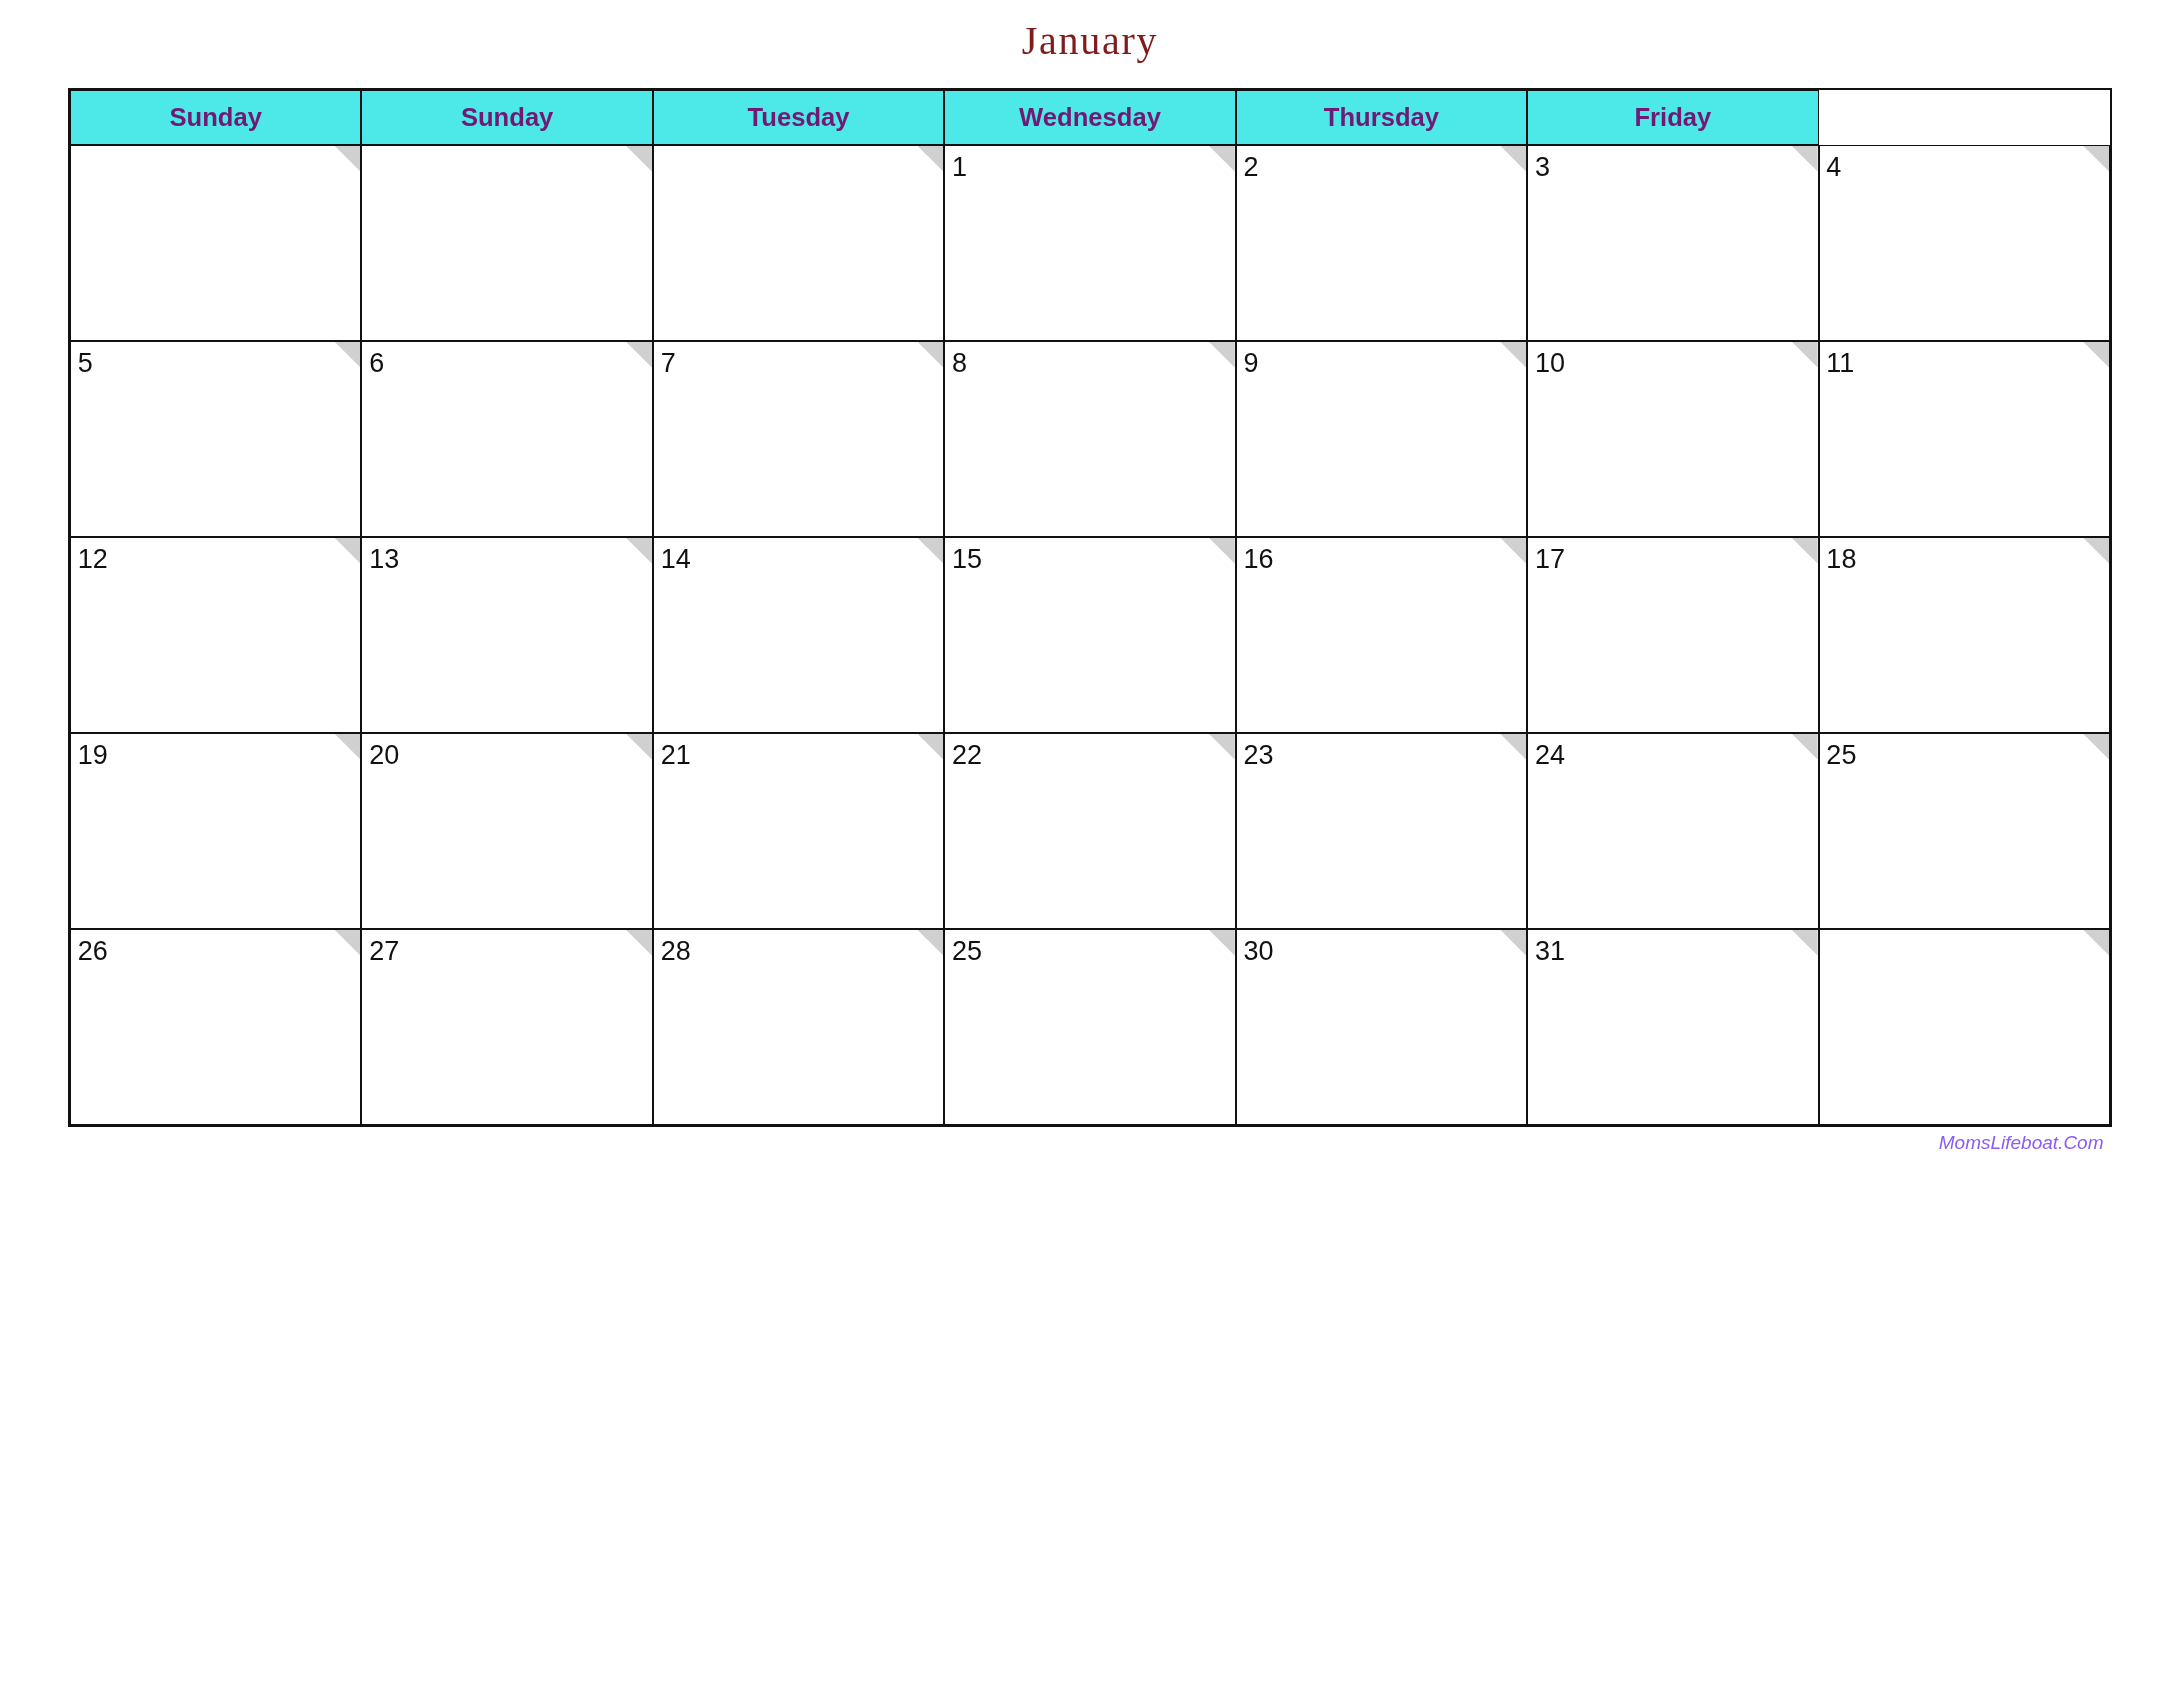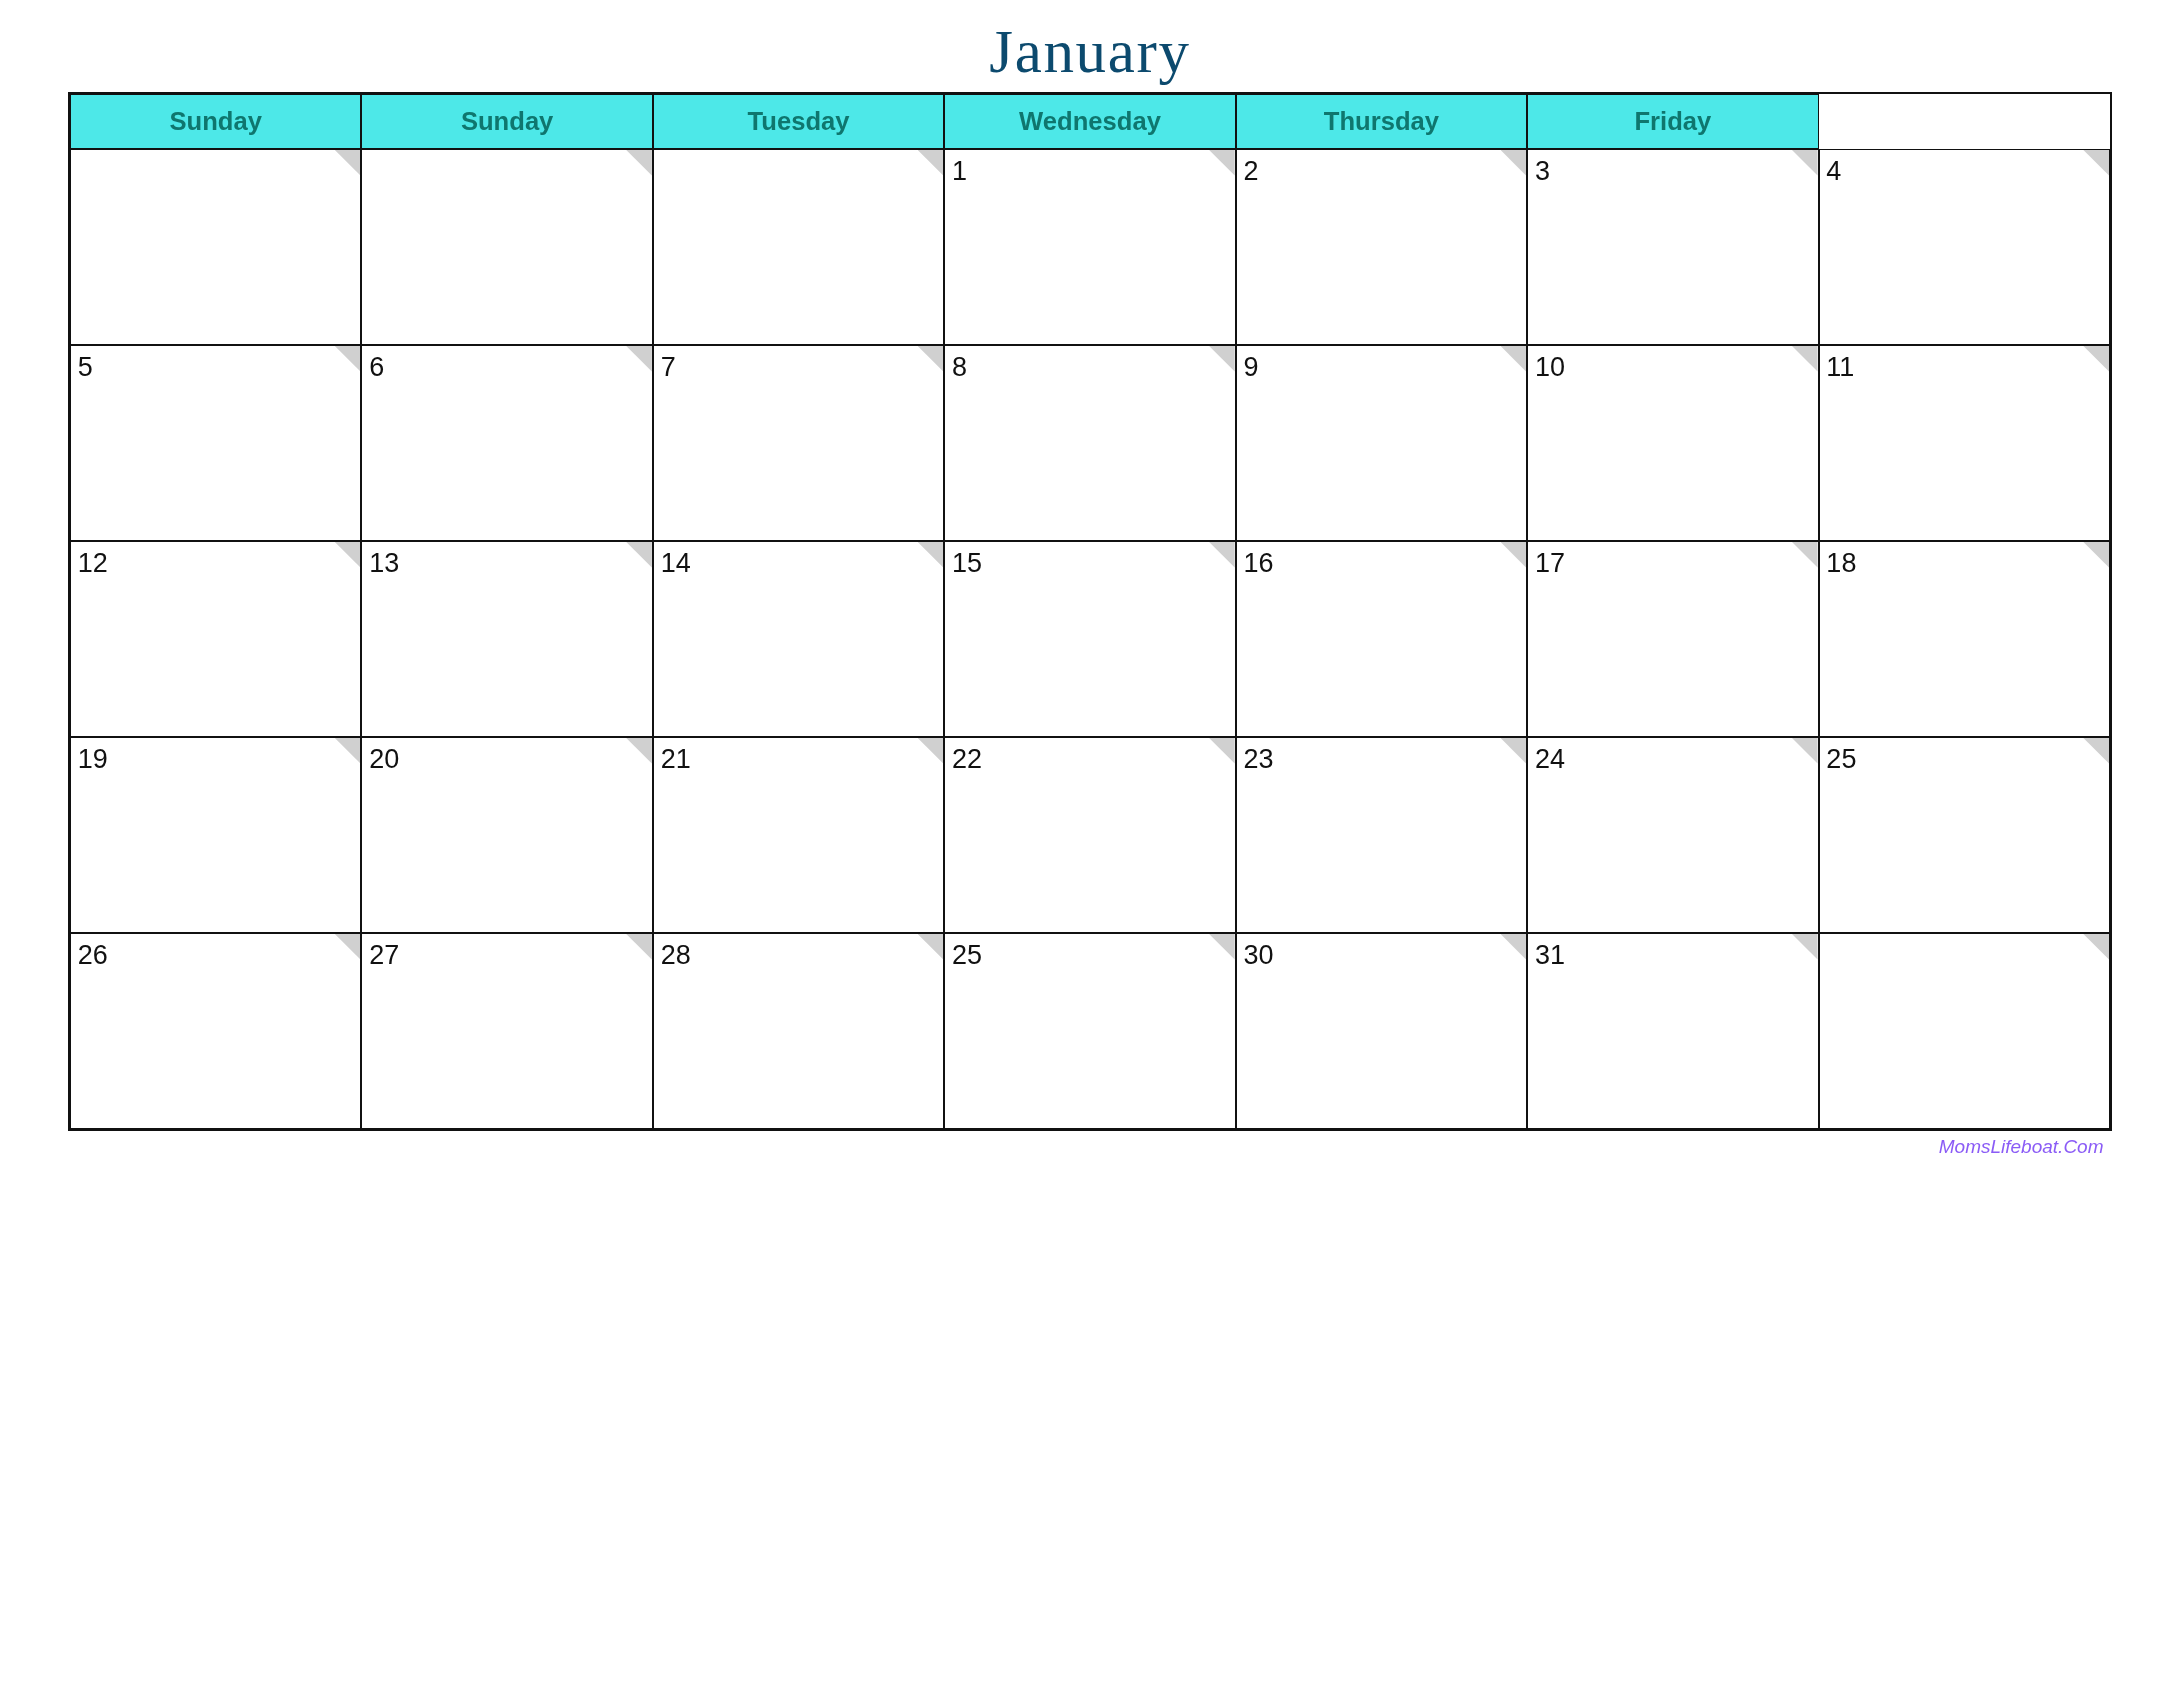--- a/index.html
+++ b/index.html
@@ -12,25 +12,25 @@
       background: #ffffff;
       font-family: 'Segoe UI', Arial, sans-serif;
       display: flex;
       flex-direction: column;
       align-items: center;
       padding: 17px;
       min-height: 100vh;
     }
 
     .page-title {
-      font-size: 61px;
+      font-size: 40px;
       font-weight: normal;
       font-family: Georgia, 'Times New Roman', serif;
-      color: #0c4a6e;
-      margin-bottom: 5px;
+      color: #7f1d1d;
+      margin-bottom: 24px;
       letter-spacing: 1.7px;
     }
 
     .calendar-container {
       width: 100%;
       max-width: 2044px;
       border: 2.1px solid #111111;
     }
 
     .calendar-header {
@@ -38,21 +38,21 @@
       grid-template-columns: repeat(7, 1fr);
     }
 
     .header-cell {
       background-color: #4de8e8;
       border: 1.3px solid #111111;
       text-align: center;
       padding: 12px 6.8px;
       font-size: 25.6px;
       font-weight: 600;
-      color: #0f766e;
+      color: #701a75;
       font-family: Arial, sans-serif;
     }
 
     .calendar-body {
       display: grid;
       grid-template-columns: repeat(7, 1fr);
     }
 
     .calendar-cell {
       border: 1.3px solid #111111;

